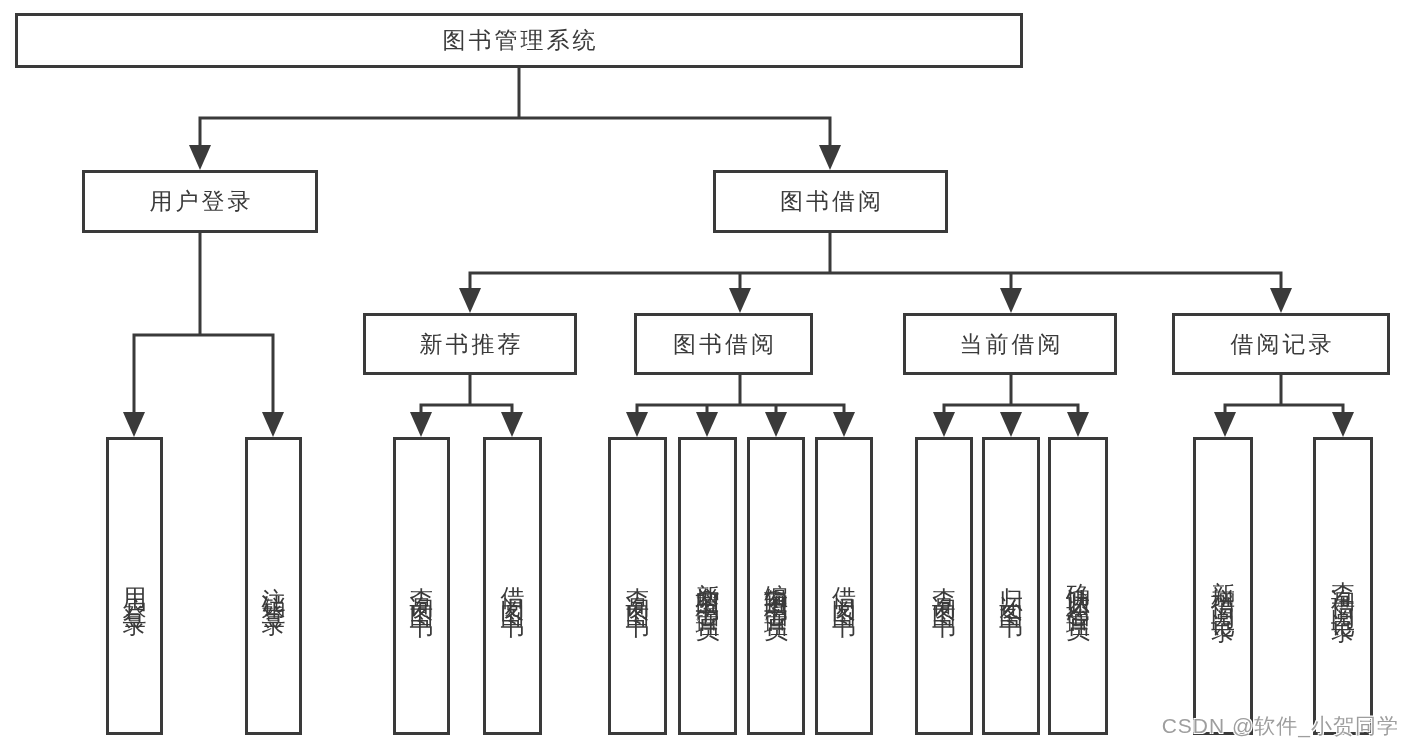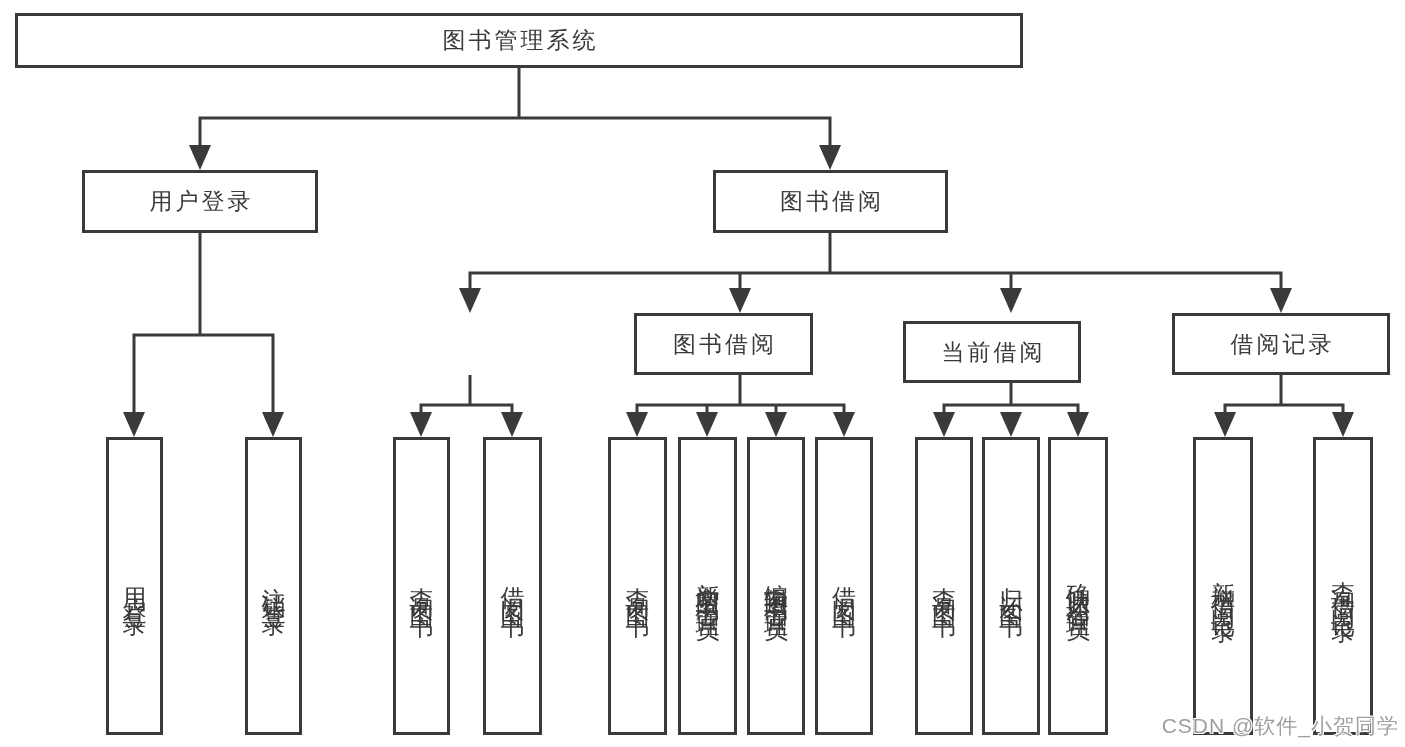--- a/index.html
+++ b/index.html
@@ -93,24 +93,27 @@
     <span class="hlabel">图书管理系统</span>
   </div>
 
   <div class="box" style="left:82px;top:170px;width:236px;height:63px">
     <span class="hlabel">用户登录</span>
   </div>
   <div class="box" style="left:713px;top:170px;width:235px;height:63px">
     <span class="hlabel">图书借阅</span>
   </div>
 
+  <div class="box" style="left:363px;top:313px;width:214px;height:62px">
+    <span class="hlabel">新书推荐</span>
+  </div>
   <div class="box" style="left:634px;top:313px;width:179px;height:62px">
     <span class="hlabel">图书借阅</span>
   </div>
-  <div class="box" style="left:903px;top:321px;width:178px;height:62px">
+  <div class="box" style="left:903px;top:313px;width:214px;height:62px">
     <span class="hlabel">当前借阅</span>
   </div>
   <div class="box" style="left:1172px;top:313px;width:218px;height:62px">
     <span class="hlabel">借阅记录</span>
   </div>
 
   <div class="box leaf" style="left:106px;top:437px;width:57px;height:298px">
     <span>用户登录</span>
   </div>
   <div class="box leaf" style="left:245px;top:437px;width:57px;height:298px">

